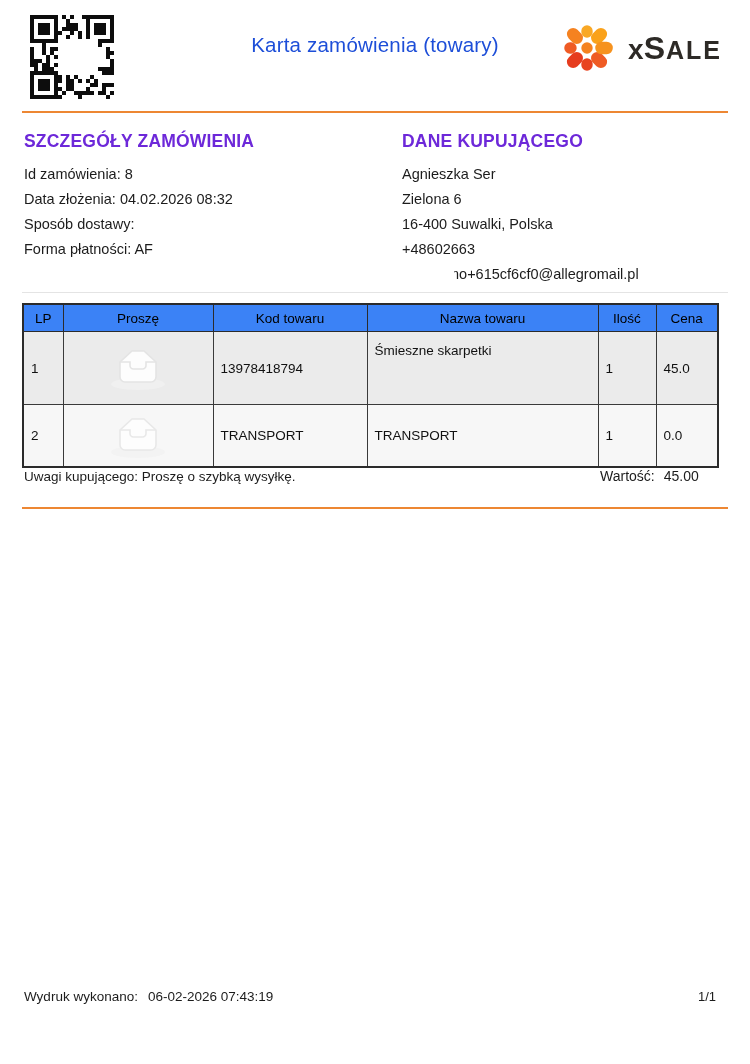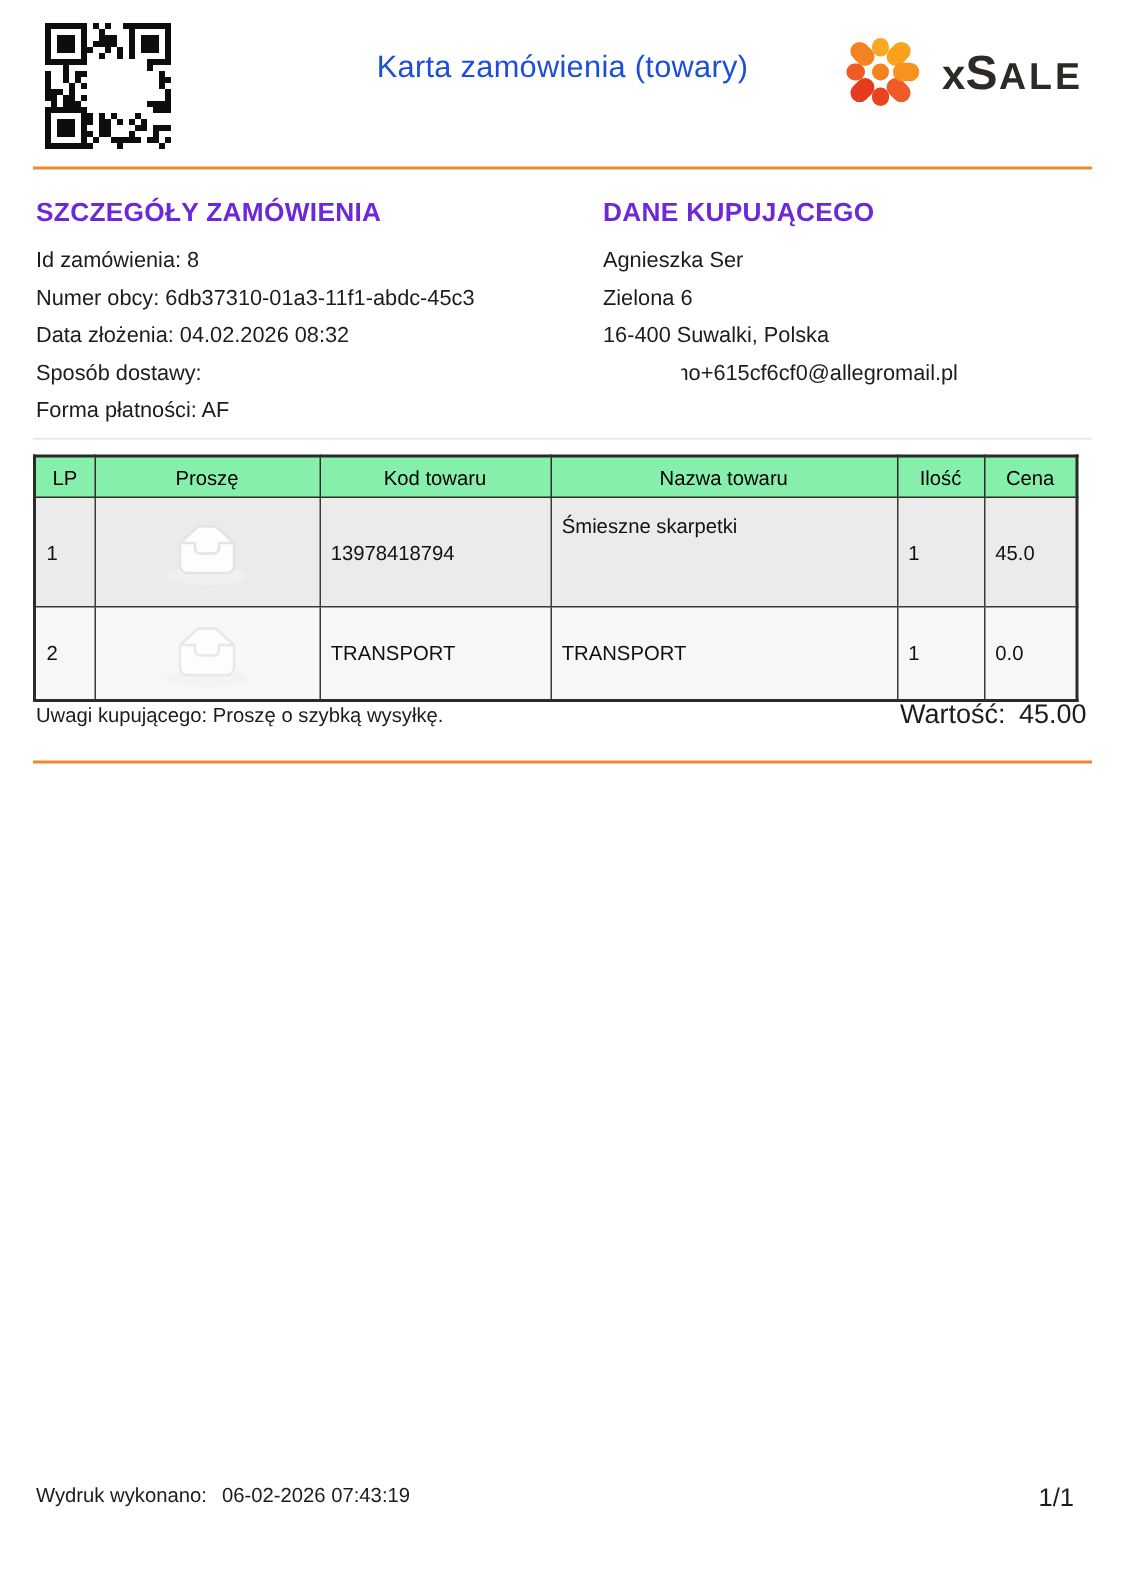--- a/index.html
+++ b/index.html
@@ -44,42 +44,42 @@
   .email-clip { display:inline-block; overflow:hidden; white-space:nowrap; }
   .email-clip > span { display:inline-block; margin-left:-7px; }
 
   
   #items-table {
     left:22px; top:303px; border-collapse:collapse; table-layout:fixed;
     width:695px; font-size:13.5px; color:#111;
     border:2px solid #2b2b2b;
   }
   #items-table th {
-    background:#86efac; color:#000; font-weight:400;
+    background:#3b82f6; color:#000; font-weight:400;
     border:1.5px solid #2b2b2b; height:26px; text-align:center; padding:0 4px;
   }
   #items-table td {
     border:1.5px solid #3a3a3a; height:61px; padding:0 7px; vertical-align:middle;
   }
   #items-table tr.row-odd  td { background:#EBEBEB; }
   #items-table tr.row-even td { background:#F7F7F7; }
   #items-table td.va-top { vertical-align:top; padding-top:11px; }
   #items-table td.img-cell { text-align:center; }
   .col-lp{width:40px}.col-img{width:150px}.col-kod{width:154px}
   .col-nazwa{width:231px}.col-ilosc{width:58px}.col-cena{width:62px}
   .tray-icon { display:inline-block; vertical-align:middle; }
 
   
   #uwagi { left:24px; top:467px; font-size:13.5px; height:18px; display:flex; align-items:center; }
-  #wartosc { left:600px; top:467px; font-size:18px; height:18px; display:flex; align-items:center; gap:9px; }
+  #wartosc { left:600px; top:467px; font-size:14px; height:18px; display:flex; align-items:center; gap:9px; }
 
   
   #footer-printed-label { left:24px;  top:989px; font-size:13.5px; }
   #footer-printed-value { left:148px; top:989px; font-size:13.5px; }
-  #footer-page          { right:34px; top:989px; font-size:17px; }
+  #footer-page          { right:34px; top:989px; font-size:13px; }
 </style>
 </head>
 <body>
 
 <svg id="qr" class="abs" viewBox="0 0 21 21" shape-rendering="crispEdges">
     <rect x="0" y="0" width="1" height="1" fill="#0d0d0d"></rect>
     <rect x="1" y="0" width="1" height="1" fill="#0d0d0d"></rect>
     <rect x="2" y="0" width="1" height="1" fill="#0d0d0d"></rect>
     <rect x="3" y="0" width="1" height="1" fill="#0d0d0d"></rect>
     <rect x="4" y="0" width="1" height="1" fill="#0d0d0d"></rect>
@@ -298,33 +298,33 @@
       <span class="lrest">ALE</span>
   </div>
 </div>
 
 <div id="rule-top" class="abs orange-rule"></div>
 
 <div id="sec-order" class="abs">
   <div class="section-heading">SZCZEGÓŁY ZAMÓWIENIA</div>
   <div class="sec-lines">
     <div class="sec-line">Id zamówienia: 8</div>
-    <div class="sec-line">Numer obcy: 6db37310-01a3-11f1-abdc-45c3</div>
     <div class="sec-line">Data złożenia: 04.02.2026 08:32</div>
     <div class="sec-line">Sposób dostawy:</div>
     <div class="sec-line">Forma płatności: AF</div>
   </div>
 </div>
 
 <div id="sec-buyer" class="abs">
   <div class="section-heading">DANE KUPUJĄCEGO</div>
   <div class="sec-lines">
     <div class="sec-line">Agnieszka Ser</div>
     <div class="sec-line">Zielona 6</div>
     <div class="sec-line">16-400 Suwalki, Polska</div>
+    <div class="sec-line">+48602663</div>
     <div class="sec-line email-line">
       <span class="email-clip"><span>mo+615cf6cf0@allegromail.pl</span></span>
     </div>
   </div>
 </div>
 
 <div id="rule-faint" class="abs"></div>
 
 <table id="items-table" class="abs">
   <colgroup>

